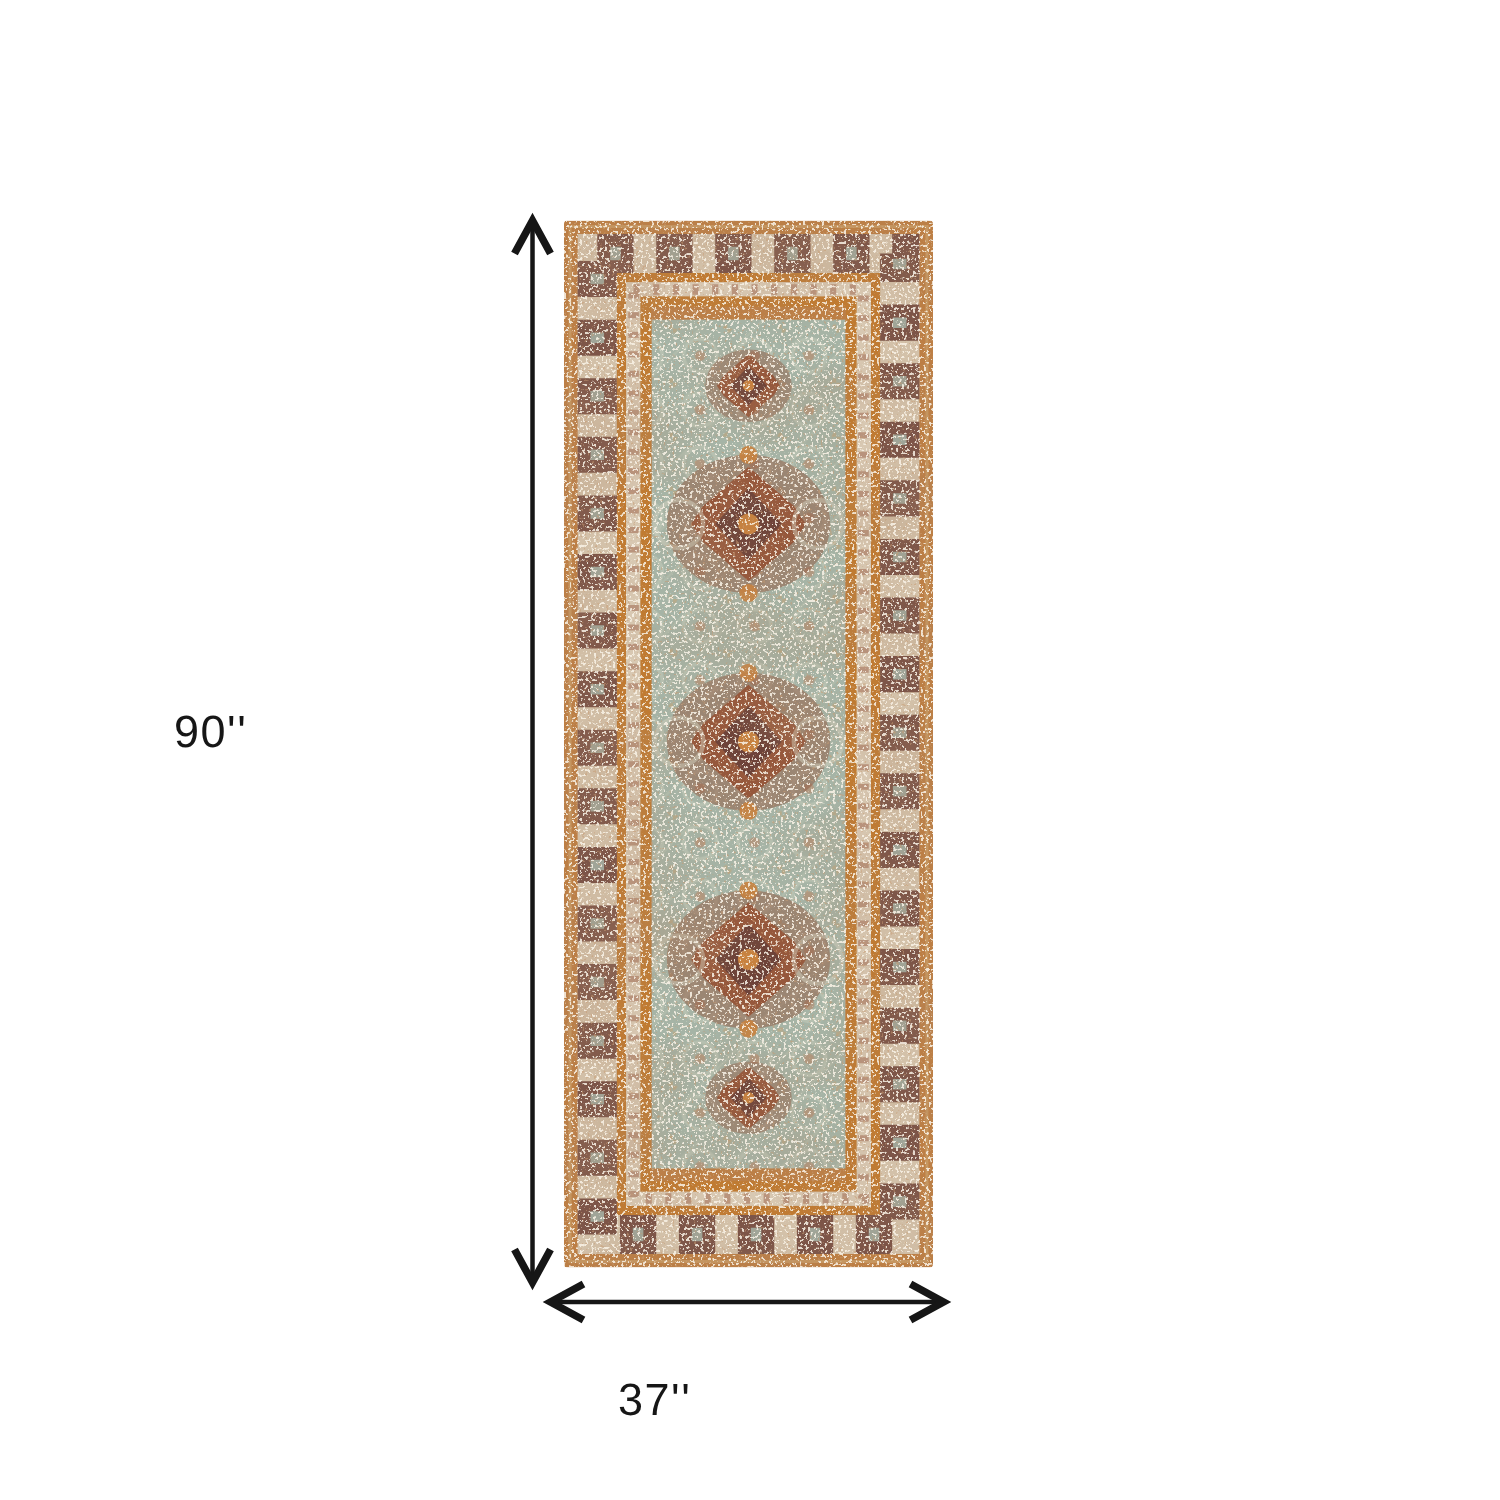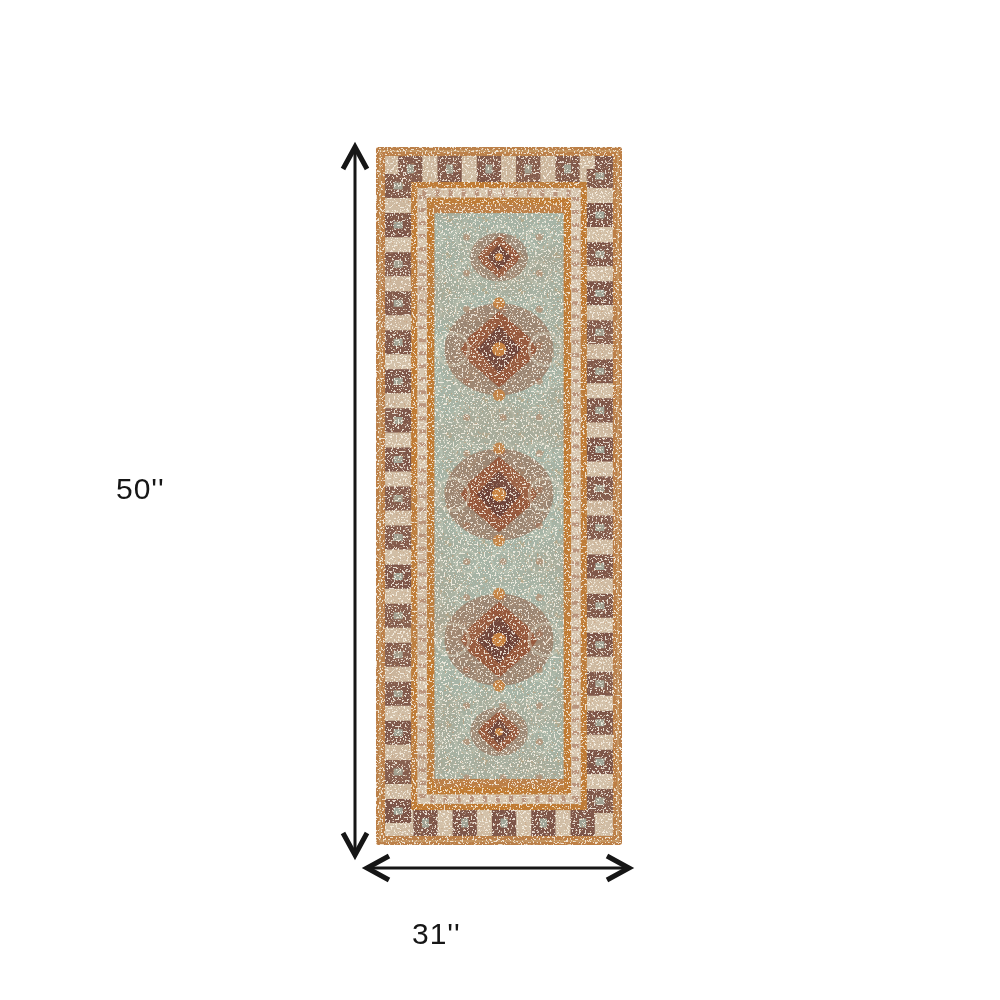--- a/index.html
+++ b/index.html
@@ -162,16 +162,16 @@
     <polyline points="5,31 17,9 29,31" fill="none" stroke="#161616" stroke-width="5"></polyline>
     <polyline points="5,695 17,717 29,695" fill="none" stroke="#161616" stroke-width="5"></polyline>
   </svg>
 
   <svg class="h-arrow" viewBox="0 0 284 32">
     <line x1="12" y1="16" x2="272" y2="16" stroke="#161616" stroke-width="3"></line>
     <polyline points="33,4 11,16 33,28" fill="none" stroke="#161616" stroke-width="5"></polyline>
     <polyline points="251,4 273,16 251,28" fill="none" stroke="#161616" stroke-width="5"></polyline>
   </svg>
 
-  <div class="dim-label height">50''</div>
-  <div class="dim-label width">31''</div>
+  <div class="dim-label height">90''</div>
+  <div class="dim-label width">37''</div>
 
 </div>
 
 </body></html>

